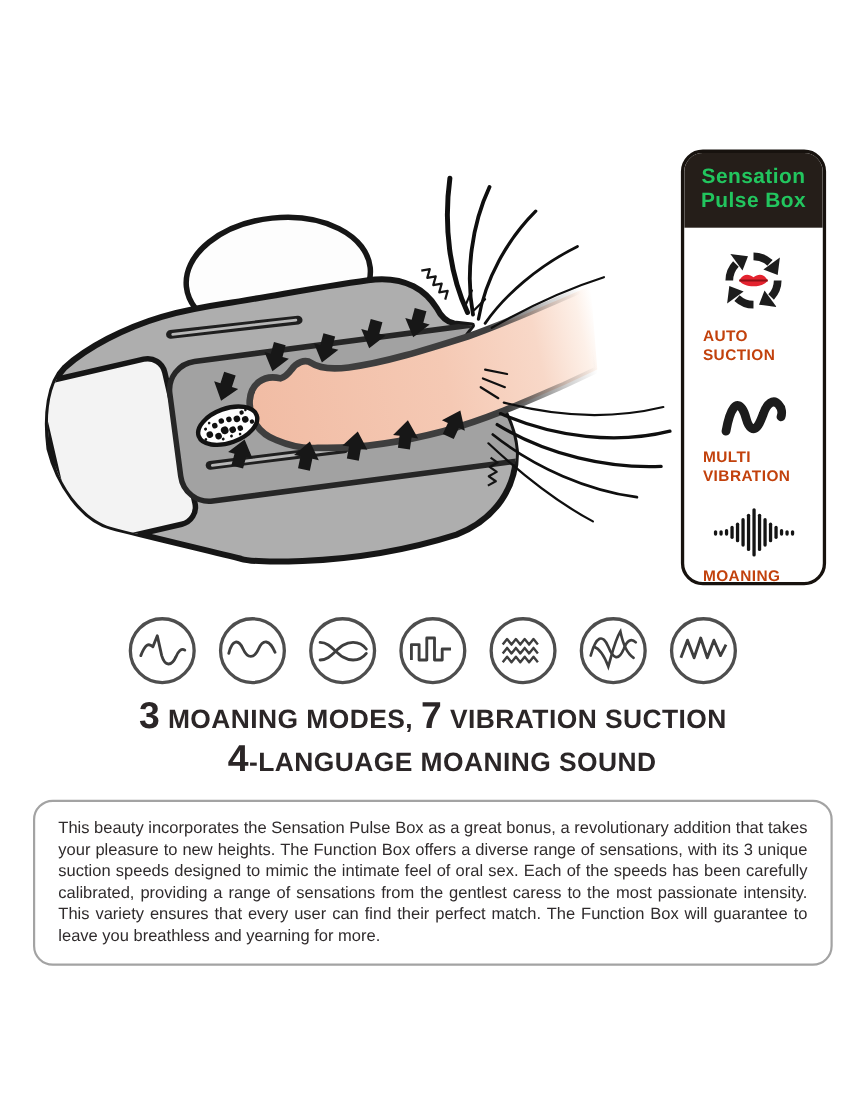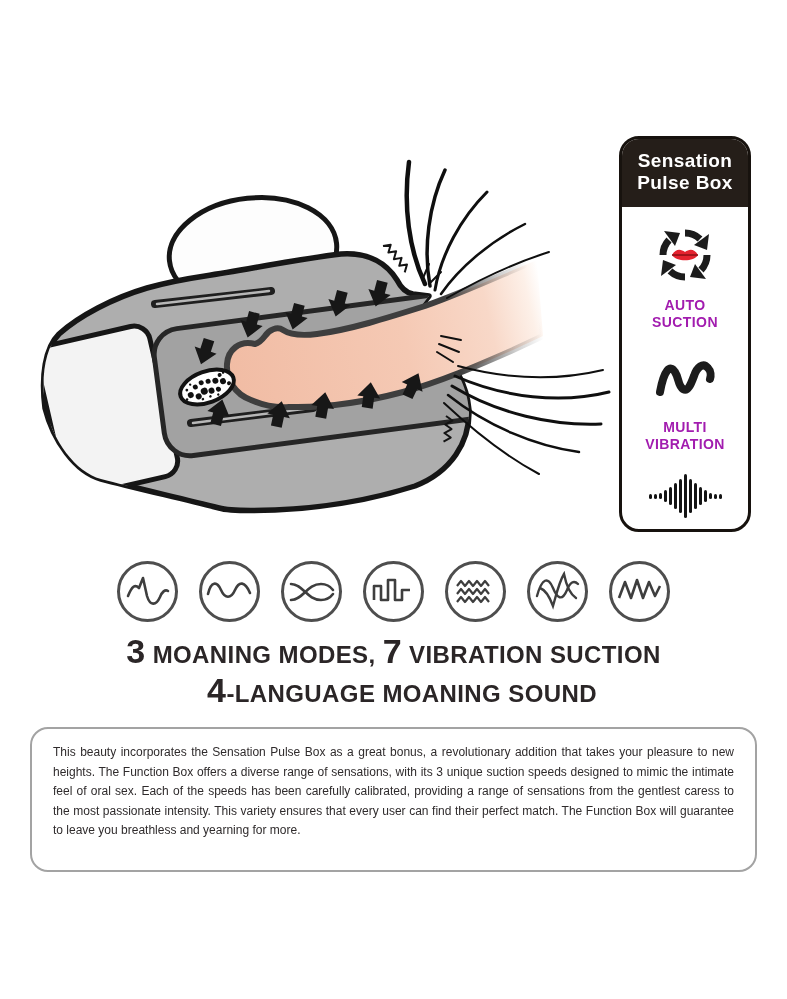--- a/index.html
+++ b/index.html
@@ -3,43 +3,43 @@
 <meta charset="utf-8">
 <style>
   html,body{margin:0;padding:0;background:#ffffff;}
   .stage{position:relative;width:787px;height:999px;background:#ffffff;overflow:hidden;
          font-family:"Liberation Sans",sans-serif;}
   .abs{position:absolute;}
 
   
   .panel{left:619px;top:136px;width:132px;height:396px;border:3px solid #17120e;
          border-radius:20px;background:#ffffff;box-sizing:border-box;overflow:hidden;}
-  .panel-header{background:#251e19;color:#ffffff;text-align:center;font-weight:700;
+  .panel-header{background:#251e19;color:#22c55e;text-align:center;font-weight:700;
                 font-size:19px;line-height:1.18;padding:11px 4px 12px 4px;letter-spacing:.4px;}
   .feature{display:flex;flex-direction:column;align-items:center;}
-  .feature-label{font-size:14px;font-weight:700;color:#a21caf;text-align:center;
+  .feature-label{font-size:14px;font-weight:700;color:#c2410c;text-align:left;
                  line-height:1.25;letter-spacing:.4px;width:92px;}
-  .f1{margin-top:14px;} .f2{margin-top:20px;gap:12px;} .f3{margin-top:18px;}
+  .f1{margin-top:14px;} .f2{margin-top:20px;} .f3{margin-top:18px;}
   .f-icon{display:block;}
 
   
   .modes{left:116px;top:560px;width:556px;display:flex;gap:19px;}
   .mode-circle{width:63px;height:63px;}
 
   
   .headline{left:0;top:633px;width:787px;text-align:center;color:#2b2627;font-weight:700;}
   .hl-line{letter-spacing:.4px;}
   .hl-1{font-size:24px;line-height:36px;}
   .hl-2{font-size:24px;line-height:34px;padding-left:17px;}
   .hl-num{font-size:34px;}
 
   
   .desc-box{left:30px;top:727px;width:727px;min-height:145px;box-sizing:border-box;
             border:2px solid #a3a3a3;border-radius:18px;padding:14px 21px 16px 21px;}
-  .desc-text{font-size:12px;line-height:19.5px;color:#2f2b2c;text-align:justify;margin:0;}
+  .desc-text{font-size:15px;line-height:19.5px;color:#2f2b2c;text-align:justify;margin:0;}
 </style>
 </head>
 <body>
 
 <div class="stage">
 
   <svg class="abs" style="left:25px;top:140px;" width="600" height="410" viewBox="0 0 600 410">
     <defs>
       <path id="bodyPath" d="M 20,268 C 16,236 20,208 34,194 C 54,176 88,158 122,148
         C 140,143 160,139 180,136 C 230,128 280,118 316,114 C 344,112 362,124 372,140

